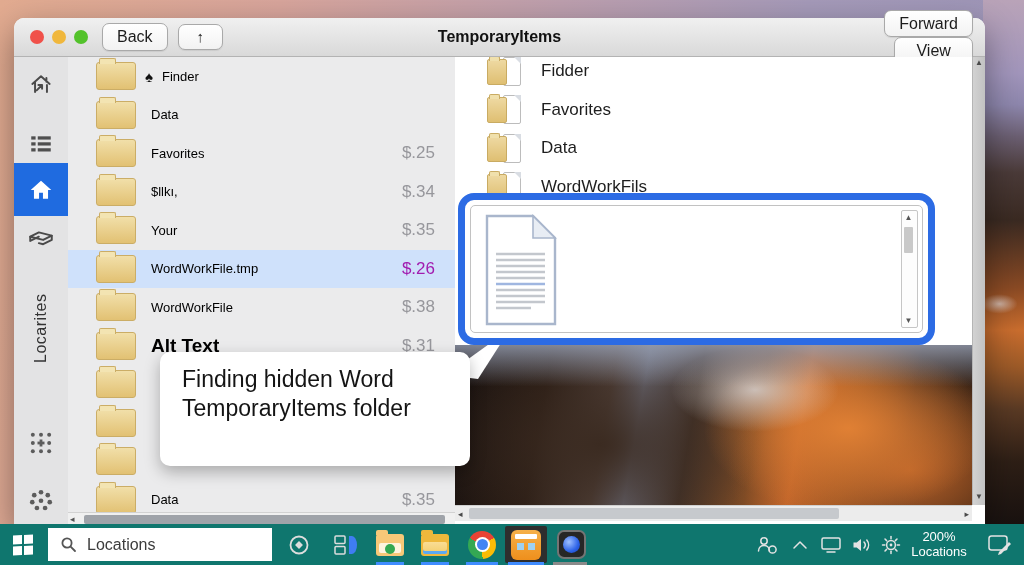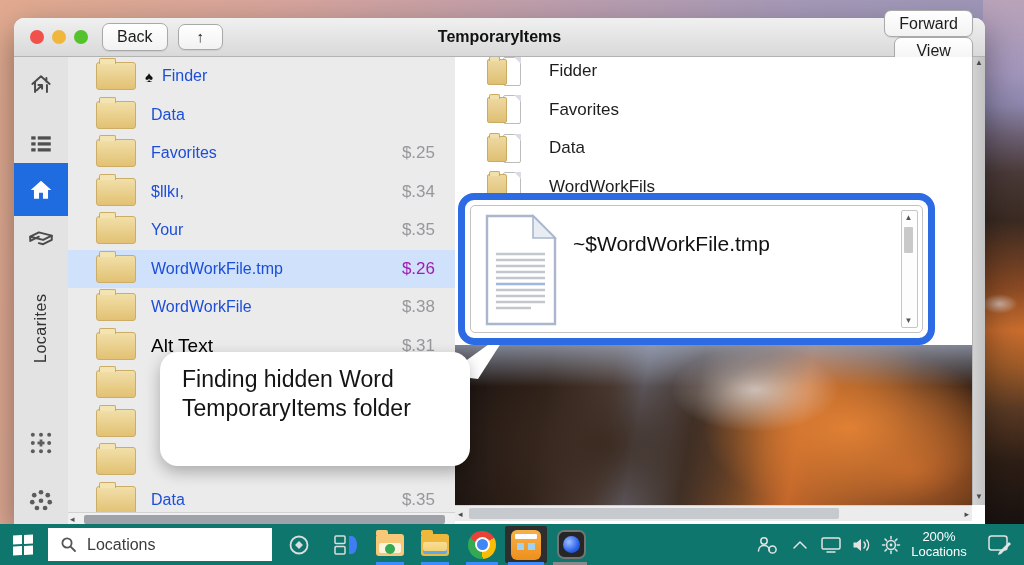--- a/index.html
+++ b/index.html
@@ -38,34 +38,34 @@
   .sb-item.sel{background:#1f6be0;height:53px;}
   .sb-vlabel{position:absolute;left:0;top:196px;width:54px;height:150px;
     display:flex;align-items:center;justify-content:center;
     writing-mode:vertical-rl;transform:rotate(180deg);
     font-size:16px;color:#333;letter-spacing:.5px;}
   
   .left-pane{position:absolute;left:54px;top:39px;bottom:0;width:387px;background:#ebebec;overflow:hidden;}
   .lp-rows{position:absolute;left:0;top:0;right:0;height:455px;overflow:hidden;}
   .lp-row{height:38.5px;display:flex;align-items:center;gap:15px;padding:0 20px 0 28px;box-sizing:border-box;}
   .lp-row.sel{background:#cfe1fb;}
-  .lp-label{font-size:16px;color:#1d4ed8;white-space:nowrap;}
-  .lp-row.bold .lp-label{font-weight:400;font-size:19px;color:#000;}
+  .lp-label{font-size:13px;color:#000000;white-space:nowrap;}
+  .lp-row.bold .lp-label{font-weight:700;font-size:19px;color:#000;}
   .lp-price{margin-left:auto;font-size:17px;color:#97979c;}
   .lp-row.sel .lp-price{color:#a21caf;}
   .lp-prefix{font-size:15px;color:#111;margin:0 -6px;}
   .lp-prefix:empty{display:none;}
   .folder{position:relative;width:40px;height:28px;flex:none;
     background:linear-gradient(#f1dfa9,#e2c173);border:1px solid #cbad66;border-radius:3px;box-sizing:border-box;}
   .folder::before{content:"";position:absolute;top:-5px;left:2px;width:15px;height:5px;
     background:#f3e4b2;border:1px solid #cbad66;border-bottom:none;border-radius:2px 2px 0 0;}
   
   .right-pane{position:absolute;left:441px;top:39px;bottom:0;width:517px;background:#fff;overflow:hidden;}
   .rp-rows{position:absolute;left:0;top:-5px;right:0;}
-  .rp-row{height:38.5px;display:flex;align-items:center;gap:28px;padding-left:32px;}
+  .rp-row{height:38.5px;display:flex;align-items:center;gap:20px;padding-left:32px;}
   .rp-label{font-size:17px;color:#1e1e1e;}
   .df{position:relative;width:34px;height:29px;flex:none;}
   .df-page{position:absolute;right:0;top:0;width:16px;height:27px;background:#fff;
     border:1px solid #bcbcbc;border-radius:2px;}
   .df-page::after{content:"";position:absolute;right:-1px;top:-1px;width:0;height:0;
     border-style:solid;border-width:0 7px 7px 0;border-color:transparent #d9dde3 transparent transparent;}
   .df-fold{position:absolute;left:0;top:2px;width:20px;height:26px;box-sizing:border-box;
     background:linear-gradient(#eed9a2,#dfbf72);border:1px solid #c9ab62;border-radius:2px;}
   .df-fold::before{content:"";position:absolute;top:-4px;left:1px;width:9px;height:4px;
     background:#f0e0ac;border:1px solid #c9ab62;border-bottom:none;border-radius:2px 2px 0 0;}
@@ -98,21 +98,21 @@
   .doc-icon{position:absolute;left:14px;top:8px;}
   .hl-name{position:absolute;left:102px;top:26px;font-size:21px;color:#111;}
   .inner-scroll{position:absolute;right:4px;top:4px;bottom:4px;width:15px;background:#fdfdfd;
     border:1px solid #c6c6c6;border-radius:2px;}
   .inner-scroll .arr{position:absolute;left:0;width:13px;text-align:center;font-size:8px;color:#555;}
   .inner-scroll .arr.up{top:2px;}.inner-scroll .arr.down{bottom:2px;}
   .inner-scroll .thumb{position:absolute;left:2px;top:16px;width:9px;height:26px;background:#c9c9c9;border-radius:1px;}
   
   .tail{position:absolute;left:424px;top:307px;z-index:4;}
   .callout{position:absolute;left:146px;top:334px;width:310px;height:114px;background:#fff;
-    border-radius:18px;box-shadow:0 6px 16px rgba(0,0,0,.28);z-index:6;
+    border-radius:10px;box-shadow:0 6px 16px rgba(0,0,0,.28);z-index:6;
     padding:13px 22px;box-sizing:border-box;font-size:23px;line-height:1.27;color:#141414;}
   
   .taskbar{position:absolute;left:0;bottom:0;width:1024px;height:41px;background:#0f766e;z-index:10;}
   .tb-item{position:absolute;top:0;height:41px;display:flex;align-items:center;justify-content:center;}
   .start{left:0;width:46px;}
   .winlogo{display:grid;grid-template-columns:9px 9px;grid-template-rows:9px 9px;gap:2px;transform:skewY(-3deg);}
   .winlogo span{background:#fff;}
   .searchbox{position:absolute;left:48px;top:4px;width:224px;height:33px;background:#fff;
     display:flex;align-items:center;gap:10px;padding-left:12px;box-sizing:border-box;}
   .search-text{font-size:16px;color:#3c3c3c;}
@@ -380,21 +380,20 @@
             <line x1="11" y1="52" x2="60" y2="52"></line>
               <line x1="11" y1="58" x2="60" y2="58"></line>
             <line x1="11" y1="64" x2="60" y2="64"></line>
             <line x1="11" y1="70" x2="60" y2="70" stroke="#9fb6e0"></line>
             <line x1="11" y1="76" x2="60" y2="76"></line>
               <line x1="11" y1="82" x2="60" y2="82"></line>
             <line x1="11" y1="88" x2="60" y2="88"></line>
               <line x1="11" y1="94" x2="46" y2="94"></line>
           </g>
         </svg>
-        <div class="hl-name">~$WordWorkFile.tmp</div>
         <div class="inner-scroll">
           <span class="arr up">▲</span>
           <span class="thumb"></span>
           <span class="arr down">▼</span>
         </div>
       </div>
     </div>
 
     <div class="v-scroll">
       <span class="arr up">▲</span>

